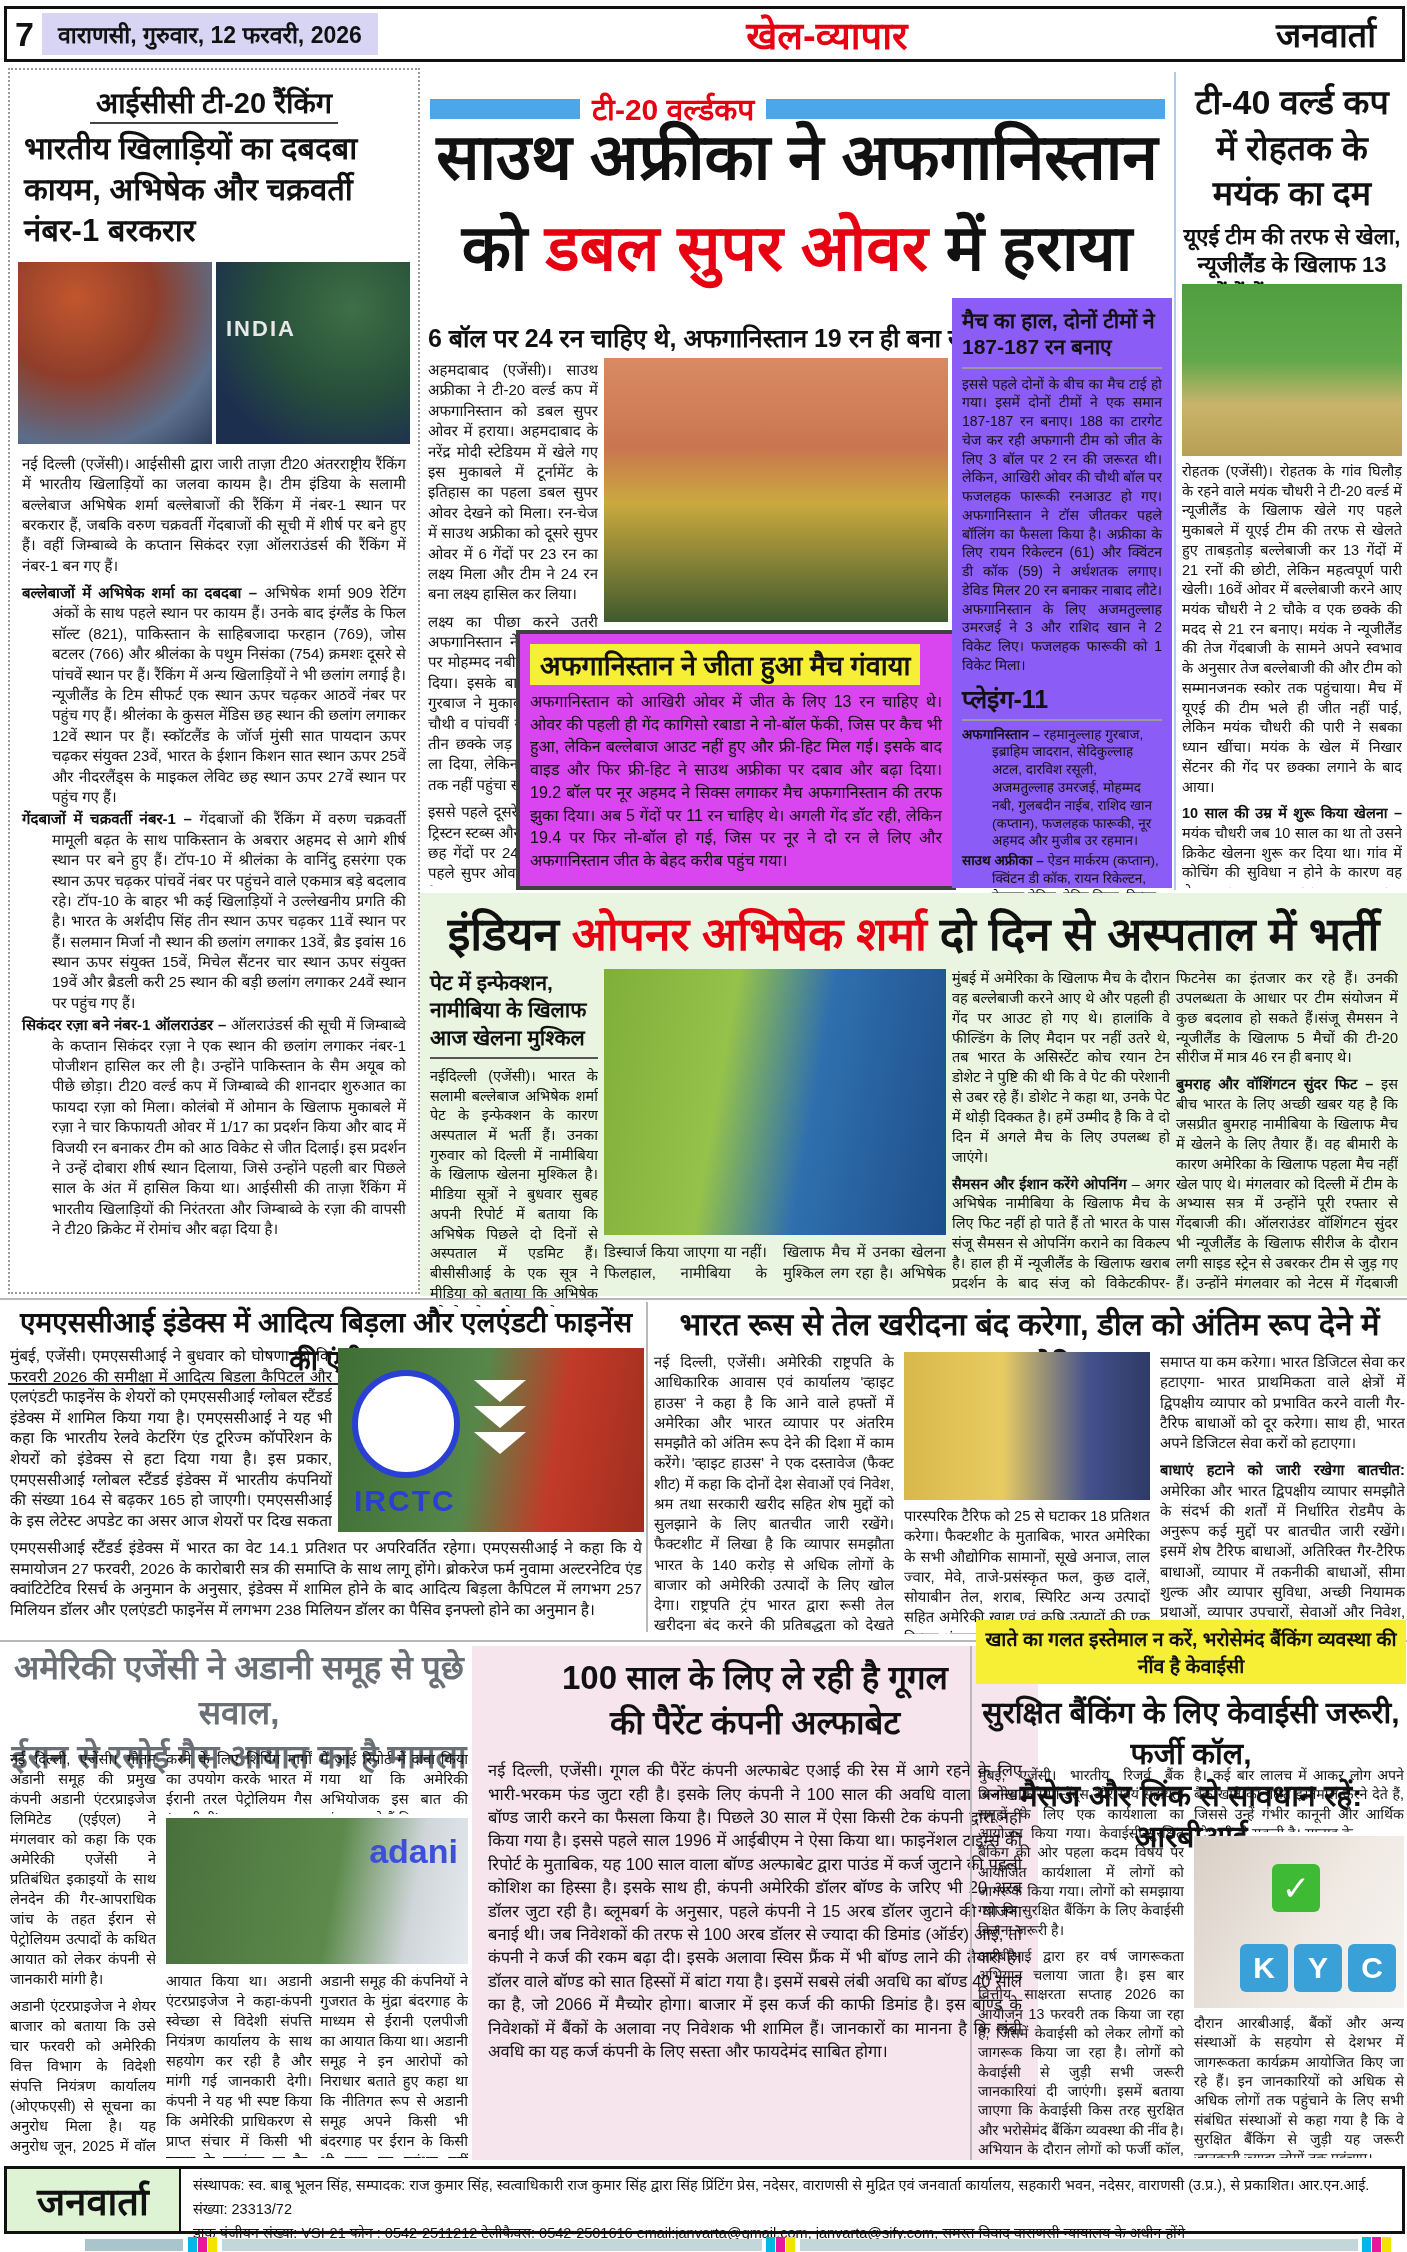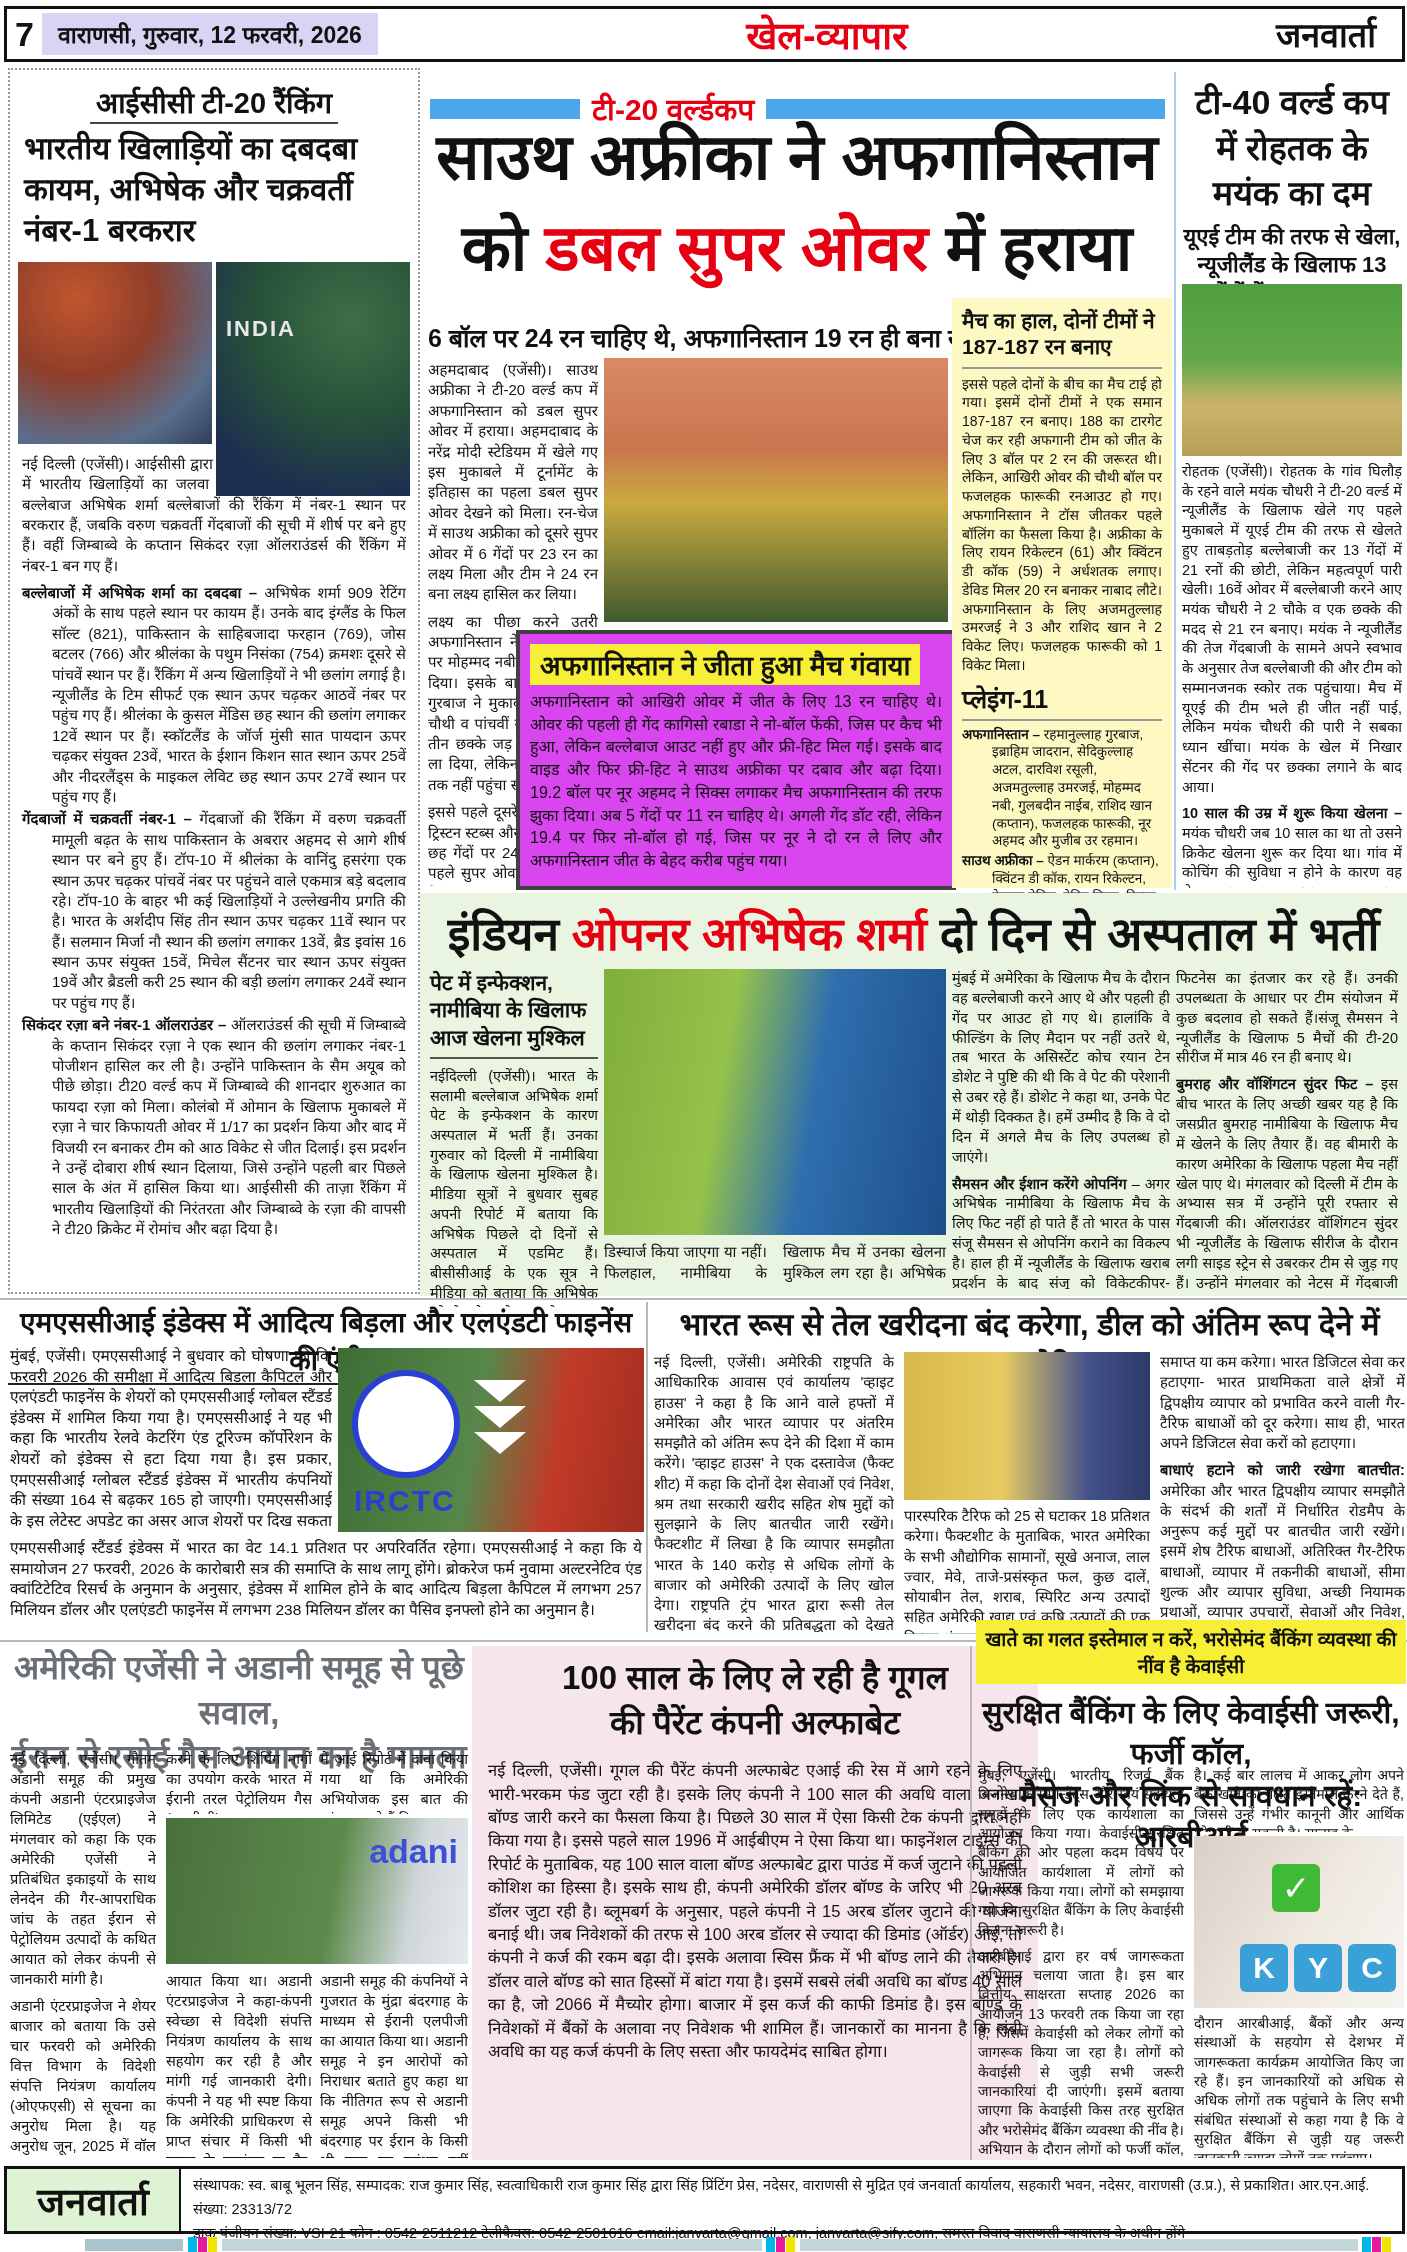--- a/index.html
+++ b/index.html
@@ -19,21 +19,21 @@
   #masthead-top{font-size:34px;font-weight:bold;margin-right:26px;}
   
   #iccbox{left:8px;top:68px;width:408px;height:1222px;border:2px dotted #9a9a9a;}
   .kick{font-size:29px;font-weight:bold;text-align:center;padding-top:12px;}
   .kick span{border-bottom:2px solid #444;padding:0 6px 3px 6px;}
   
   .bluebar{background:#4ba7ea;height:20px;flex:1;}
   
   .rule{background:#b9b9b9;}
   .vrule{background:#a9cdeb;}
-  .pinkbox{background:#fef9c3;}
+  .pinkbox{background:#8b5cf6;}
   .capbox{border:4px solid #404040;background:#d946ef;}
   .ylw{background:#f7ef35;}
   .greenband{background:#e9f5e1;}
   .pinkband{background:#f6e5ed;}
   .grayhl{color:#6a7076;}
   
   .ph-stadium{background:radial-gradient(circle at 30% 20%,#c2562e 0%,#8f3e2a 40%,#5a6e8c 75%,#2e3f5c 100%);}
   .ph-stadium2{background:radial-gradient(circle at 70% 25%,#3e6f46 0%,#27503a 45%,#1d2f4f 80%);}
   .ph-sa{background:linear-gradient(180deg,#d98a63 0%,#c9764f 34%,#caa93f 55%,#3f5a2e 100%);}
   .ph-mayank{background:linear-gradient(180deg,#4f9e3f 0%,#63a94c 45%,#c9b46a 70%,#b7a055 100%);}
@@ -64,21 +64,21 @@
     <span id="datebox">वाराणसी, गुरुवार, 12 फरवरी, 2026</span>
     <span id="sectitle">खेल-व्यापार</span>
     <span id="masthead-top">जनवार्ता</span>
   </div>
 
   <div id="iccbox" class="abs">
     <div class="kick"><span>आईसीसी टी-20 रैंकिंग</span></div>
     <div style="font-size:31px;font-weight:bold;line-height:1.32;padding:8px 14px 4px 14px;">भारतीय खिलाड़ियों का दबदबा कायम, अभिषेक और चक्रवर्ती नंबर-1 बरकरार</div>
     <div style="position:relative;height:182px;margin:6px 8px 0 8px;">
       <div class="photo ph-stadium" style="left:0;top:0;width:194px;height:182px;"></div>
-      <div class="photo ph-stadium2" style="left:198px;top:0;width:194px;height:234px;">
+      <div class="photo ph-stadium2" style="left:198px;top:0;width:194px;height:182px;">
         <span style="position:absolute;left:10px;top:54px;color:#e8e8e8;font-weight:bold;font-size:22px;letter-spacing:2px;">INDIA</span>
       </div>
     </div>
     <div class="bodytxt jt" style="padding:10px 12px 0 12px;height:985px;">
       <p>नई दिल्ली (एजेंसी)। आईसीसी द्वारा जारी ताज़ा टी20 अंतरराष्ट्रीय रैंकिंग में भारतीय खिलाड़ियों का जलवा कायम है। टीम इंडिया के सलामी बल्लेबाज अभिषेक शर्मा बल्लेबाजों की रैंकिंग में नंबर-1 स्थान पर बरकरार हैं, जबकि वरुण चक्रवर्ती गेंदबाजों की सूची में शीर्ष पर बने हुए हैं। वहीं जिम्बाब्वे के कप्तान सिकंदर रज़ा ऑलराउंडर्स की रैंकिंग में नंबर-1 बन गए हैं।</p>
       <p class="hang"><b>बल्लेबाजों में अभिषेक शर्मा का दबदबा –</b> <span>अभिषेक शर्मा 909 रेटिंग अंकों के साथ पहले स्थान पर कायम हैं। उनके बाद इंग्लैंड के फिल सॉल्ट (821), पाकिस्तान के साहिबजादा फरहान (769), जोस बटलर (766) और श्रीलंका के पथुम निसंका (754) क्रमशः दूसरे से पांचवें स्थान पर हैं। रैंकिंग में अन्य खिलाड़ियों ने भी छलांग लगाई है। न्यूजीलैंड के टिम सीफर्ट एक स्थान ऊपर चढ़कर आठवें नंबर पर पहुंच गए हैं। श्रीलंका के कुसल मेंडिस छह स्थान की छलांग लगाकर 12वें स्थान पर हैं। स्कॉटलैंड के जॉर्ज मुंसी सात पायदान ऊपर चढ़कर संयुक्त 23वें, भारत के ईशान किशन सात स्थान ऊपर 25वें और नीदरलैंड्स के माइकल लेविट छह स्थान ऊपर 27वें स्थान पर पहुंच गए हैं।</span></p>
       <p class="hang"><b>गेंदबाजों में चक्रवर्ती नंबर-1 –</b> <span>गेंदबाजों की रैंकिंग में वरुण चक्रवर्ती मामूली बढ़त के साथ पाकिस्तान के अबरार अहमद से आगे शीर्ष स्थान पर बने हुए हैं। टॉप-10 में श्रीलंका के वानिंदु हसरंगा एक स्थान ऊपर चढ़कर पांचवें नंबर पर पहुंचने वाले एकमात्र बड़े बदलाव रहे। टॉप-10 के बाहर भी कई खिलाड़ियों ने उल्लेखनीय प्रगति की है। भारत के अर्शदीप सिंह तीन स्थान ऊपर चढ़कर 11वें स्थान पर हैं। सलमान मिर्जा नौ स्थान की छलांग लगाकर 13वें, ब्रैड इवांस 16 स्थान ऊपर संयुक्त 15वें, मिचेल सैंटनर चार स्थान ऊपर संयुक्त 19वें और ब्रैडली करी 25 स्थान की बड़ी छलांग लगाकर 24वें स्थान पर पहुंच गए हैं।</span></p>
       <p class="hang"><b>सिकंदर रज़ा बने नंबर-1 ऑलराउंडर –</b> <span>ऑलराउंडर्स की सूची में जिम्बाब्वे के कप्तान सिकंदर रज़ा ने एक स्थान की छलांग लगाकर नंबर-1 पोजीशन हासिल कर ली है। उन्होंने पाकिस्तान के सैम अयूब को पीछे छोड़ा। टी20 वर्ल्ड कप में जिम्बाब्वे की शानदार शुरुआत का फायदा रज़ा को मिला। कोलंबो में ओमान के खिलाफ मुकाबले में रज़ा ने चार किफायती ओवर में 1/17 का प्रदर्शन किया और बाद में विजयी रन बनाकर टीम को आठ विकेट से जीत दिलाई। इस प्रदर्शन ने उन्हें दोबारा शीर्ष स्थान दिलाया, जिसे उन्होंने पहली बार पिछले साल के अंत में हासिल किया था। आईसीसी की ताज़ा रैंकिंग में भारतीय खिलाड़ियों की निरंतरता और जिम्बाब्वे के रज़ा की वापसी ने टी20 क्रिकेट में रोमांच और बढ़ा दिया है।</span></p>
     </div>
   </div>

